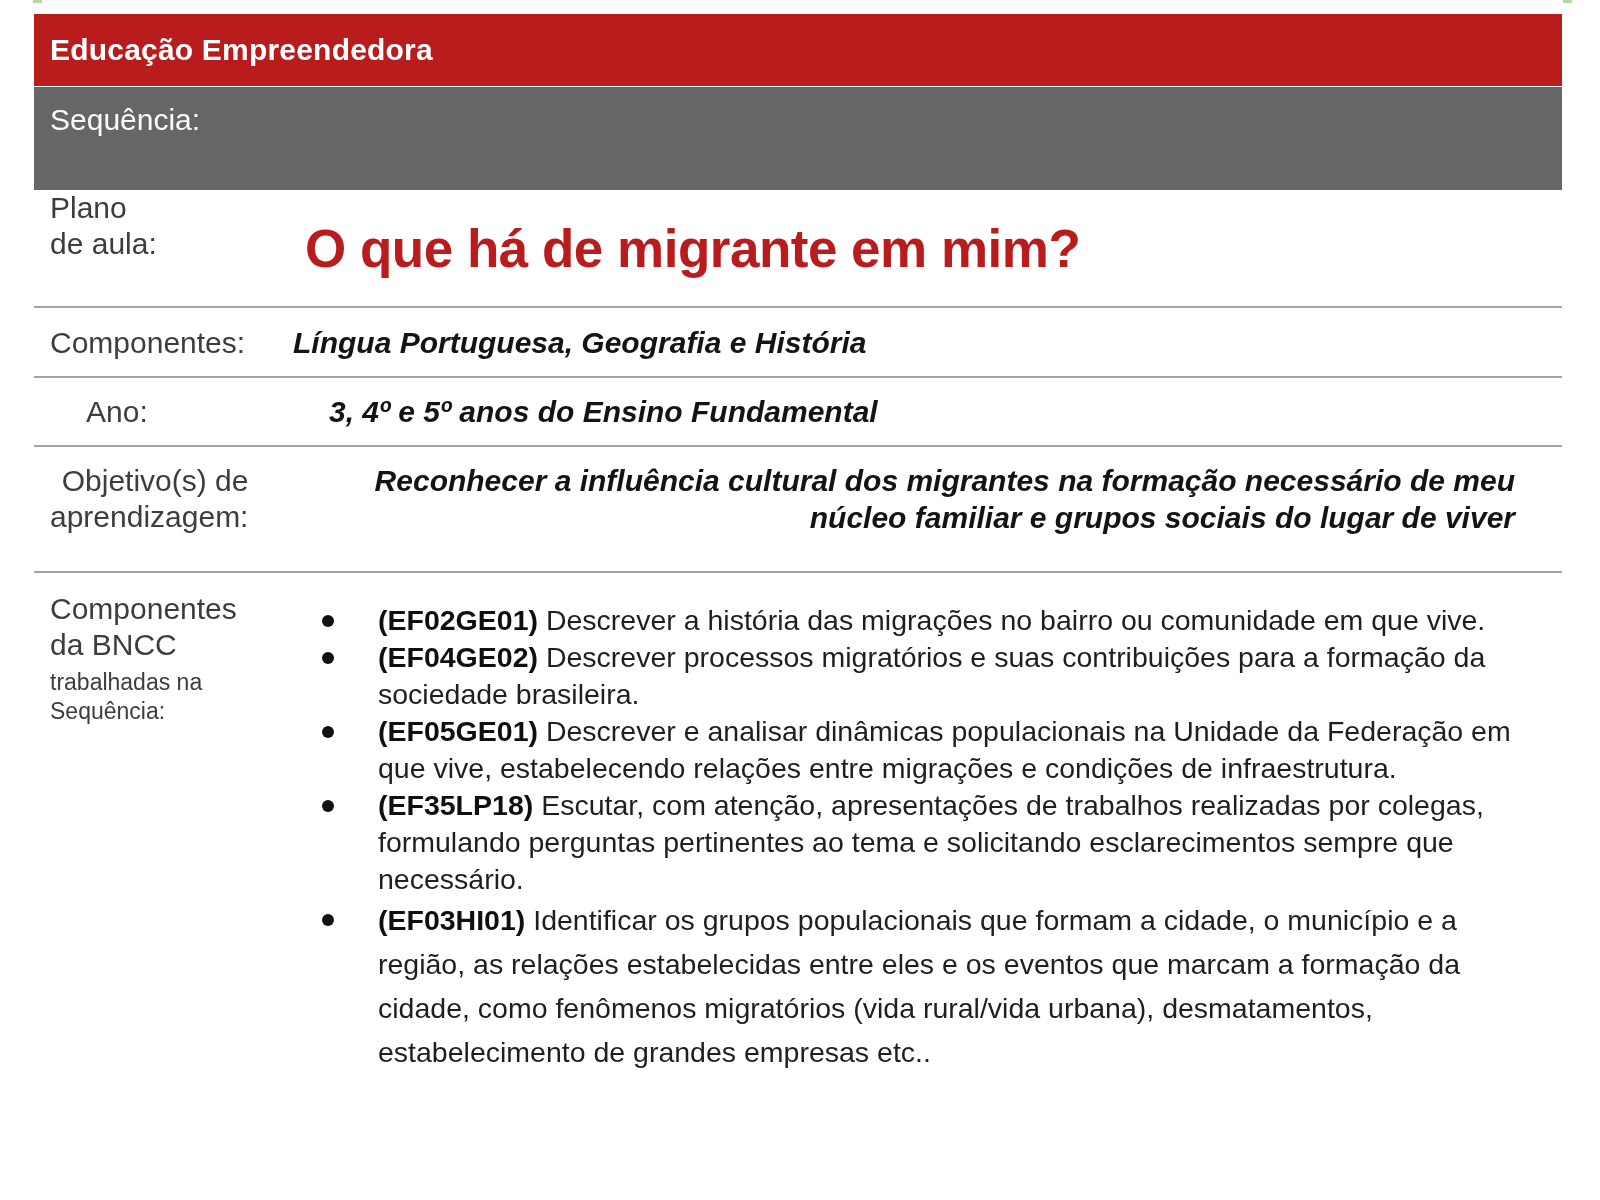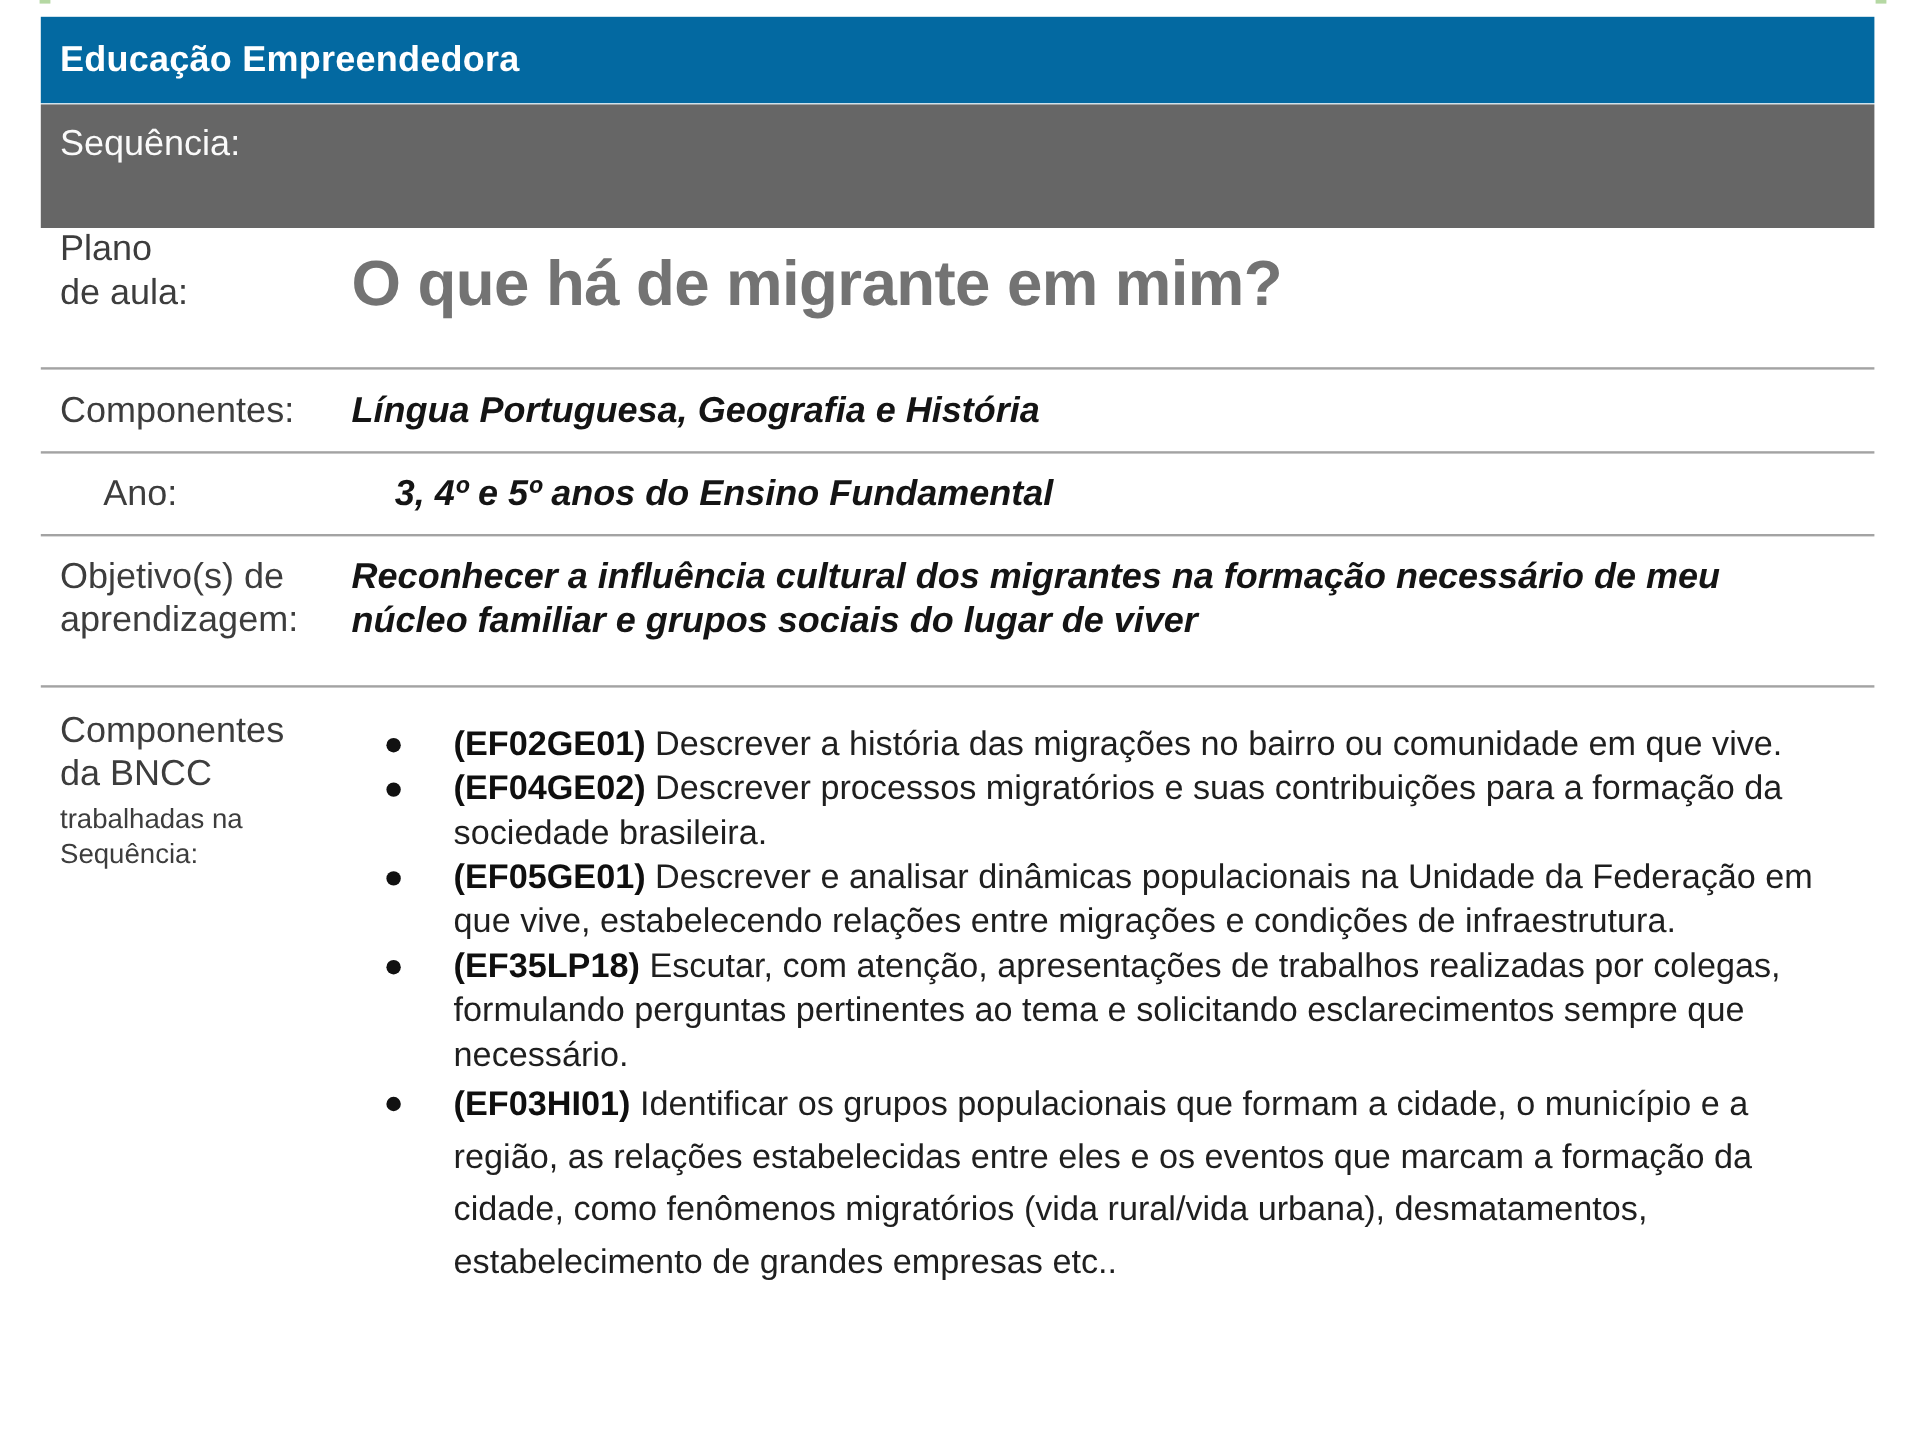--- a/index.html
+++ b/index.html
@@ -2,49 +2,49 @@
 <html><head>
 <meta charset="utf-8">
 <style>
   html,body{margin:0;padding:0;background:#fff;}
   .page{position:relative;width:1600px;height:1200px;background:#ffffff;overflow:hidden;
         font-family:"Liberation Sans",sans-serif;color:#1a1a1a;}
   .crop-mark{position:absolute;top:0;width:9px;height:3px;background:#b5d8a3;}
   .crop-mark.left{left:33px;}
   .crop-mark.right{left:1563px;}
 
-  .bar-black{position:absolute;left:34px;top:14px;width:1528px;height:72px;background:#0369a1;
+  .bar-black{position:absolute;left:34px;top:14px;width:1528px;height:72px;background:#b91c1c;
              color:#fff;display:flex;align-items:center;box-sizing:border-box;padding-left:16px;
              font-size:30px;font-weight:bold;letter-spacing:0.2px;}
 
   .bar-gray{position:absolute;left:34px;top:87px;width:1528px;height:103px;background:#666666;}
   .seq-label{position:absolute;left:16px;top:16px;font-size:30px;color:#fafafa;}
   .seq-value{position:absolute;left:259px;top:15px;font-size:31px;color:#161616;}
 
   .row{position:absolute;left:0;width:1600px;}
   .label{position:absolute;left:50px;font-size:30px;color:#3d3d3d;line-height:36px;}
   .multiline{white-space:pre-line;}
   .value{position:absolute;left:293px;font-weight:bold;font-size:30px;color:#141414;line-height:37px;font-style:italic;}
 
   .row-plano{top:190px;height:118px;}
-  .plan-title{position:absolute;left:293px;top:16px;margin:0;font-size:53px;font-weight:bold;
-              color:#737373;letter-spacing:-0.5px;white-space:nowrap;text-align:center;}
+  .plan-title{position:absolute;left:293px;top:16px;margin:12px;font-size:53px;font-weight:bold;
+              color:#b91c1c;letter-spacing:-0.5px;white-space:nowrap;text-align:center;}
 
   .divider{position:absolute;left:34px;width:1528px;height:2px;background:#a3a3a3;}
   .d1{top:306px}.d2{top:376px}.d3{top:445px}.d4{top:571px}
 
   .row-componentes{top:308px;height:68px;}
   .row-componentes .label{top:17px;}
   .row-componentes .value{top:16px;}
 
   .row-ano{top:377px;height:56px;margin-left:36px;}
   .row-ano .label{top:17px;}
   .row-ano .value{top:16px;}
 
-  .row-objetivo{top:446px;height:125px;}
+  .row-objetivo{top:446px;height:125px;text-align:right;}
   .row-objetivo .label{top:17px;}
   .row-objetivo .value{top:16px;width:1222px;}
 
   .row-habilidades{top:572px;height:628px;}
   .hab-label{position:absolute;left:50px;top:19px;font-size:30px;color:#3d3d3d;line-height:36px;}
   .hab-sublabel{font-size:23px;line-height:29px;margin-top:5px;color:#3d3d3d;white-space:pre-line;}
 
   ul.skills{position:absolute;left:320px;top:30px;width:1203px;margin:0;padding:0;list-style:none;}
   ul.skills li{position:relative;padding-left:58px;box-sizing:border-box;font-size:28.5px;
                line-height:37px;color:#1f1f1f;}

